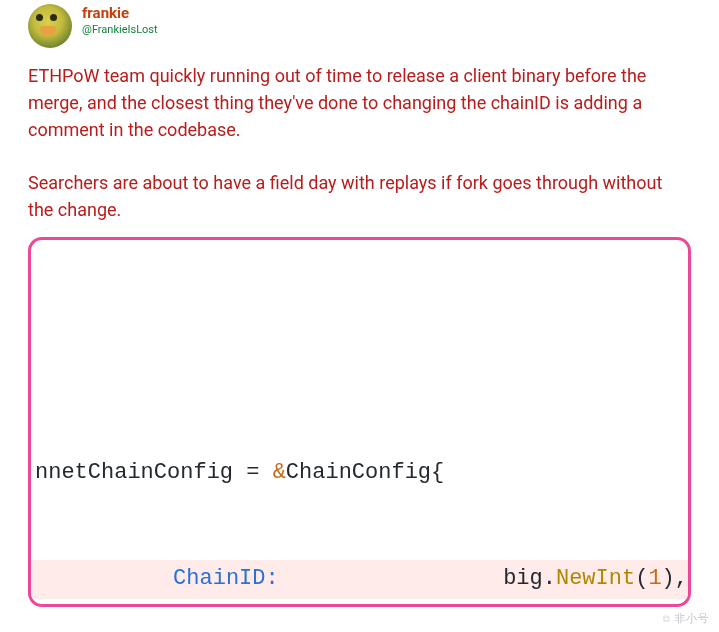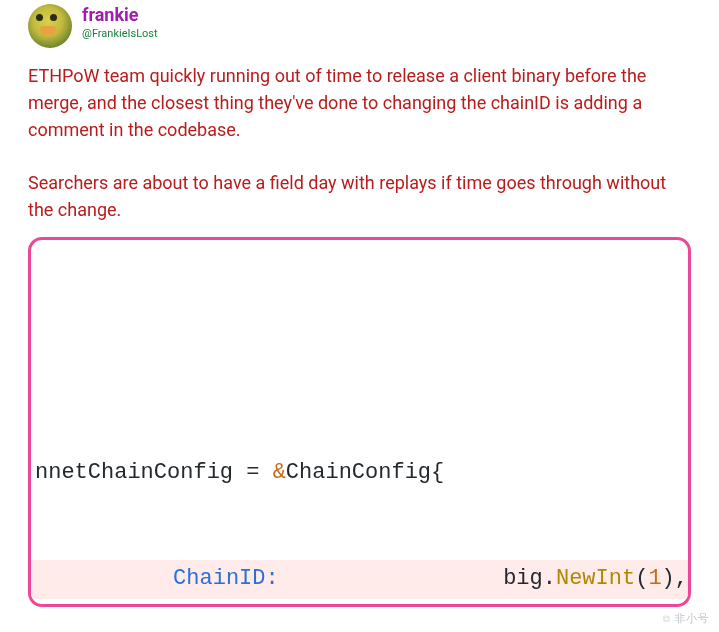--- a/index.html
+++ b/index.html
@@ -54,22 +54,22 @@
       background: #e8a040;
       border-radius: 3px 3px 6px 6px;
     }
     .user-info {
       display: flex;
       flex-direction: column;
       line-height: 1.25;
     }
     .display-name {
       font-weight: 700;
-      font-size: 18px;
-      color: #a21caf;
+      font-size: 15px;
+      color: #c2410c;
     }
     .handle {
       font-size: 11px;
       color: #15803d;
     }
     .tweet-body {
       font-size: 18px;
       line-height: 1.5;
       color: #b91c1c;
       margin-bottom: 14px;
@@ -138,21 +138,21 @@
   <div class="header">
     <div class="avatar"></div>
     <div class="user-info">
       <span class="display-name">frankie</span>
       <span class="handle">@FrankieIsLost</span>
     </div>
   </div>
 
   <div class="tweet-body">
     <p>ETHPoW team quickly running out of time to release a client binary before the merge, and the closest thing they've done to changing the chainID is adding a comment in the codebase.</p>
-    <p>Searchers are about to have a field day with replays if time goes through without the change.</p>
+    <p>Searchers are about to have a field day with replays if fork goes through without the change.</p>
   </div>
 
   <div class="embed">
     <div class="code-block">
       <div class="code-line"><span>nnetChainConfig = </span><span class="kw-orange">&amp;</span><span>ChainConfig{</span></div>
       <div class="code-line line-removed"><span class="kw-blue">        ChainID:</span><span>                 big.</span><span class="kw-yellow">NewInt</span><span>(</span><span class="kw-orange">1</span><span>),</span></div>
       
     </div>
   </div>
 </div>

